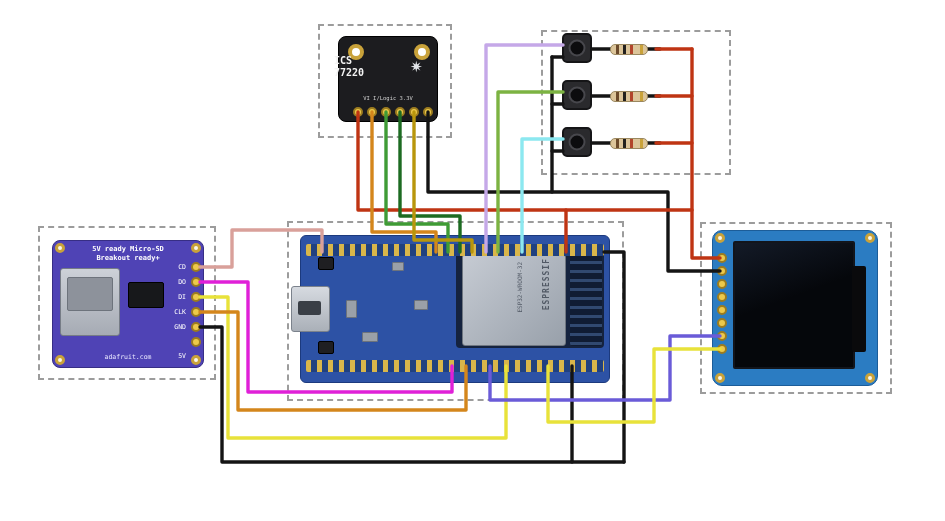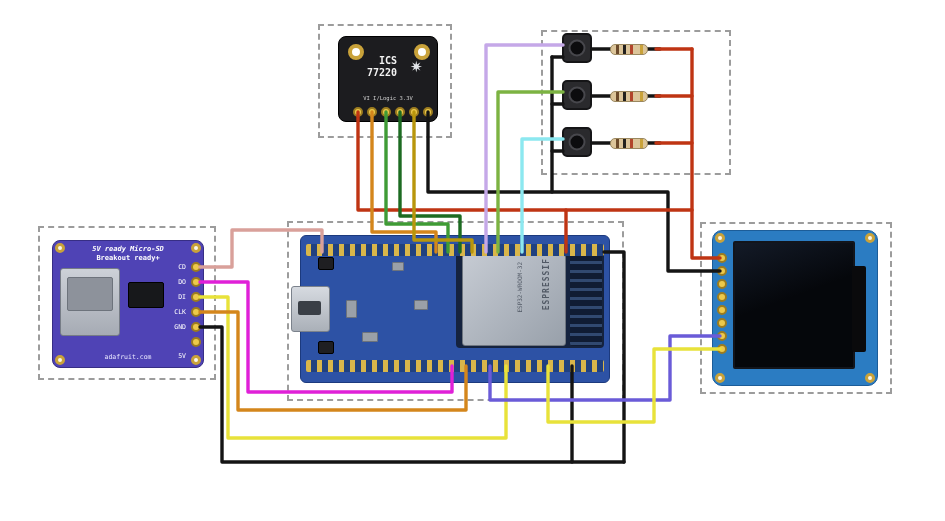--- a/index.html
+++ b/index.html
@@ -16,21 +16,21 @@
   .sd-title{position:absolute;left:52px;width:152px;text-align:center;color:#ffffff;font:700 7px "DejaVu Sans Mono",monospace;z-index:3;}
   .sd-footer{position:absolute;left:52px;top:353px;width:152px;text-align:center;color:#e8e6ff;font:6.5px "DejaVu Sans Mono",monospace;z-index:3;}
   .sd-socket{position:absolute;left:60px;top:268px;width:58px;height:66px;background:linear-gradient(180deg,#cdd1d8,#a6abb4);border:1px solid #767c86;border-radius:3px;z-index:3;}
   .sd-card{position:absolute;left:6px;top:8px;width:44px;height:32px;background:#8d929b;border:1px solid #6d737c;border-radius:2px;}
   .sd-chip{position:absolute;left:128px;top:282px;width:34px;height:24px;background:#17181b;border:1px solid #000;border-radius:2px;z-index:3;}
   .pad{position:absolute;width:10px;height:10px;border-radius:50%;background:#ecc94b;border:2px solid #9c7c1f;box-sizing:border-box;z-index:4;}
   .sd-pin-label{position:absolute;left:148px;width:38px;text-align:right;color:#ffffff;font:6.5px "DejaVu Sans Mono",monospace;z-index:4;}
 
   
   .mic-board{left:338px;top:36px;width:100px;height:86px;background:#1c1c1f;border:1px solid #000;border-radius:8px;}
-  .mic-title{position:absolute;left:343px;width:54px;text-align:right;color:#f2f2f2;font:700 10px "DejaVu Sans Mono",monospace;z-index:3;}
+  .mic-title{position:absolute;left:334px;width:54px;text-align:left;color:#f2f2f2;font:700 10px "DejaVu Sans Mono",monospace;z-index:3;}
   .mic-star{position:absolute;left:410px;top:58px;color:#e3e6ea;font-size:15px;z-index:3;}
   .mic-caption{position:absolute;left:338px;top:95px;width:100px;text-align:center;color:#cfcfcf;font:5.5px "DejaVu Sans Mono",monospace;z-index:3;}
 
   
   .esp-board{left:300px;top:235px;width:310px;height:148px;background:#2d52a5;border:1px solid #1c3a7e;border-radius:6px;}
   .pinrow{position:absolute;height:12px;background:repeating-linear-gradient(90deg,#d9b64a 0 5px,#21417f 5px 11px);border-radius:2px;z-index:4;}
   .usb{position:absolute;left:291px;top:286px;width:37px;height:44px;background:linear-gradient(180deg,#d6dae0,#aab0b8);border:1px solid #7b828c;border-radius:3px;z-index:4;}
   .usb-slot{position:absolute;left:6px;top:14px;width:23px;height:14px;background:#3a3f46;border-radius:2px;}
   .tact{position:absolute;width:14px;height:11px;background:#1f1f22;border:1px solid #000;border-radius:2px;z-index:4;}
   .cap{position:absolute;background:#9aa0a8;border:1px solid #6d737c;border-radius:1px;z-index:3;}
@@ -62,21 +62,21 @@
   <div class="dashed" style="left:318px;top:24px;width:134px;height:114px;"></div>
   <div class="dashed" style="left:287px;top:221px;width:337px;height:180px;"></div>
   <div class="dashed" style="left:700px;top:222px;width:192px;height:172px;"></div>
   <div class="dashed" style="left:541px;top:30px;width:190px;height:145px;"></div>
 
   <div class="board sd-board"></div>
   <div class="hole-sm" style="left:55px;top:243px;"></div>
   <div class="hole-sm" style="left:191px;top:243px;"></div>
   <div class="hole-sm" style="left:55px;top:355px;"></div>
   <div class="hole-sm" style="left:191px;top:355px;"></div>
-  <div class="sd-title" style="top:245px;font-style:italic;">5V ready Micro-SD</div>
+  <div class="sd-title" style="top:245px;">5V ready Micro-SD</div>
   <div class="sd-title" style="top:254px;">Breakout ready+</div>
   <div class="sd-socket">
     <div class="sd-card"></div>
   </div>
   <div class="sd-chip"></div>
   <div class="sd-pin-label" style="top:263px;">CD</div>
   <div class="sd-pin-label" style="top:278px;">DO</div>
   <div class="sd-pin-label" style="top:293px;">DI</div>
   <div class="sd-pin-label" style="top:308px;">CLK</div>
   <div class="sd-pin-label" style="top:323px;">GND</div>

